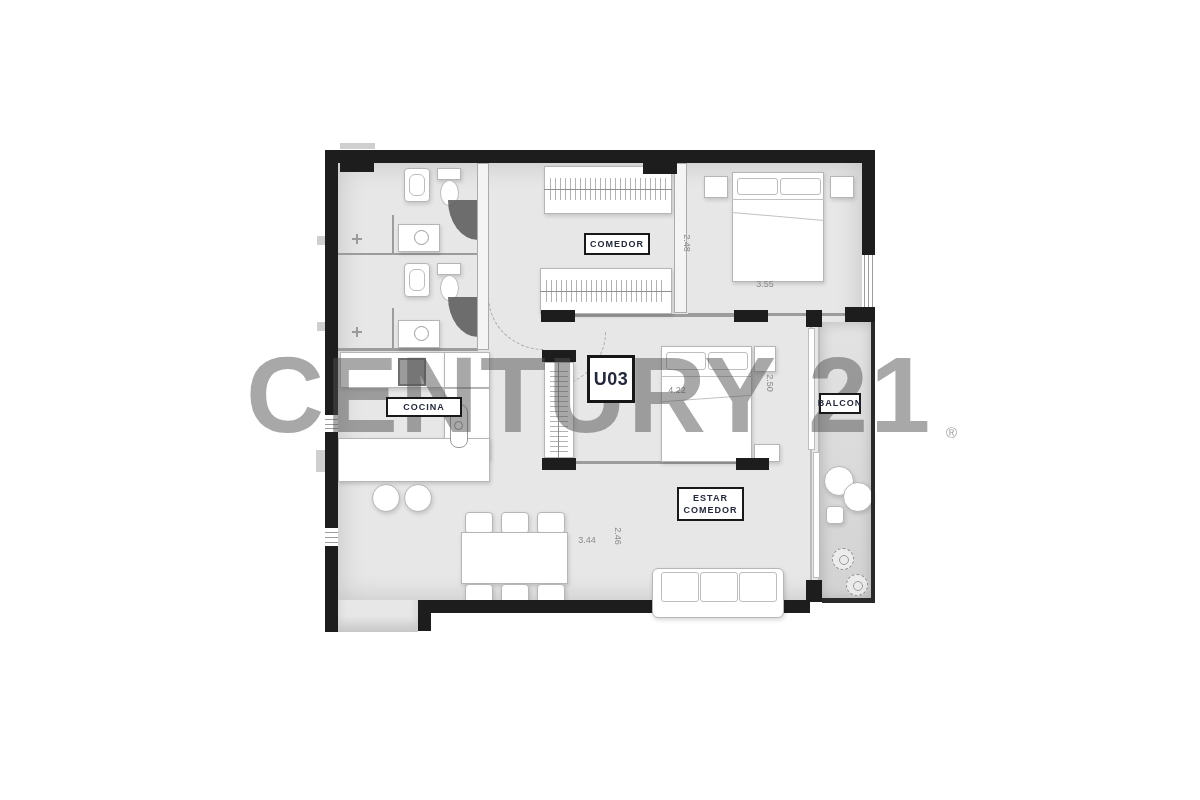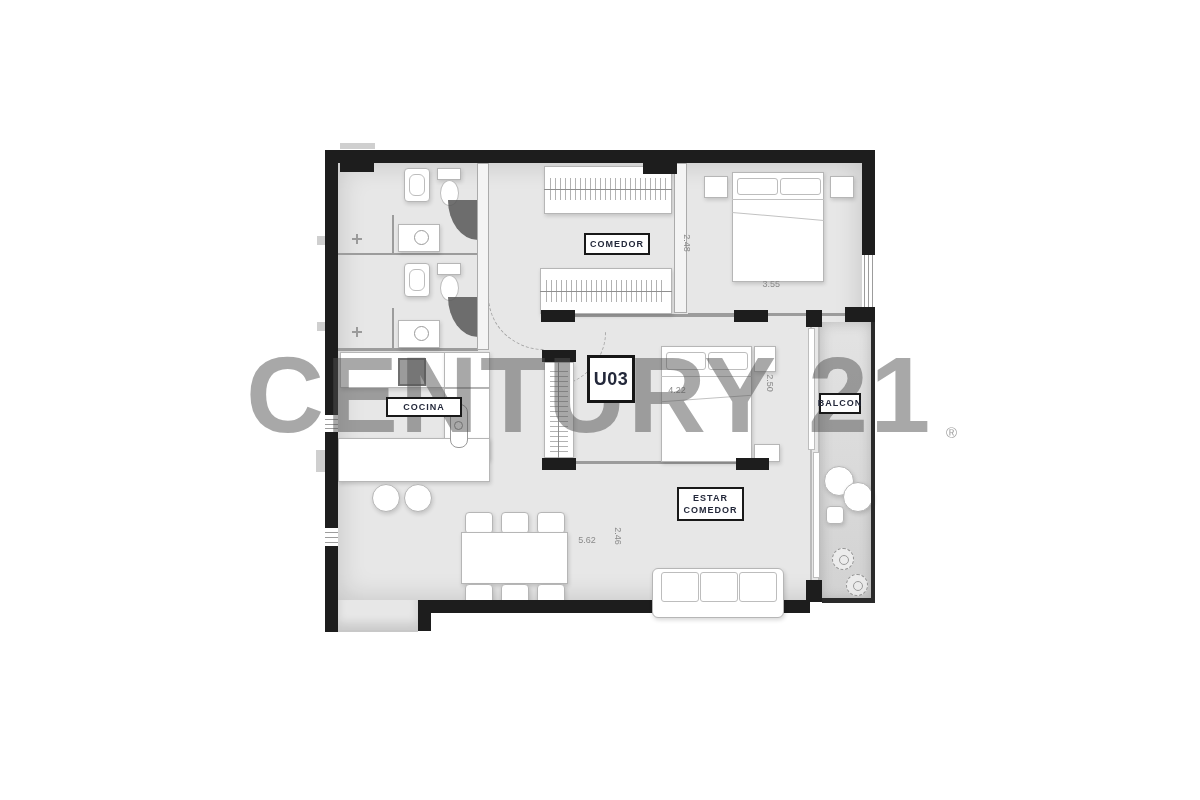--- a/index.html
+++ b/index.html
@@ -182,24 +182,24 @@
   <div class="soft" style="left:700px;top:572px;width:38px;height:30px;border-radius:3px;z-index:36;"></div>
   <div class="soft" style="left:739px;top:572px;width:38px;height:30px;border-radius:3px;z-index:36;"></div>
 
   <div class="furn round" style="left:824px;top:466px;width:30px;height:30px;"></div>
   <div class="furn round" style="left:843px;top:482px;width:30px;height:30px;"></div>
   <div class="furn" style="left:826px;top:506px;width:18px;height:18px;border-radius:4px;"></div>
   <div class="plant" style="left:832px;top:548px;width:22px;height:22px;"></div>
   <div class="plant" style="left:846px;top:574px;width:22px;height:22px;"></div>
 
   <div class="dim v" style="left:672px;top:238px;width:30px;text-align:center;">2.48</div>
-  <div class="dim" style="left:750px;top:279px;width:30px;text-align:right;">3.55</div>
+  <div class="dim" style="left:750px;top:279px;width:30px;text-align:center;">3.55</div>
   <div class="dim" style="left:662px;top:385px;width:30px;text-align:center;">4.22</div>
   <div class="dim v" style="left:755px;top:378px;width:30px;text-align:center;">2.50</div>
-  <div class="dim" style="left:572px;top:535px;width:30px;text-align:center;">5.62</div>
+  <div class="dim" style="left:572px;top:535px;width:30px;text-align:center;">3.44</div>
   <div class="dim v" style="left:603px;top:531px;width:30px;text-align:center;">2.46</div>
 
   <div class="label-box" style="left:584px;top:233px;width:66px;height:22px;">COMEDOR</div>
   <div class="label-box" style="left:386px;top:397px;width:76px;height:20px;">COCINA</div>
   <div class="unit-box" style="left:587px;top:355px;width:48px;height:48px;">U03</div>
   <div class="label-box" style="left:819px;top:393px;width:42px;height:21px;">BALCON</div>
   <div class="label-box" style="left:677px;top:487px;width:67px;height:34px;">ESTAR
 COMEDOR</div>
 
   <div class="watermark">CENTURY 21</div>

